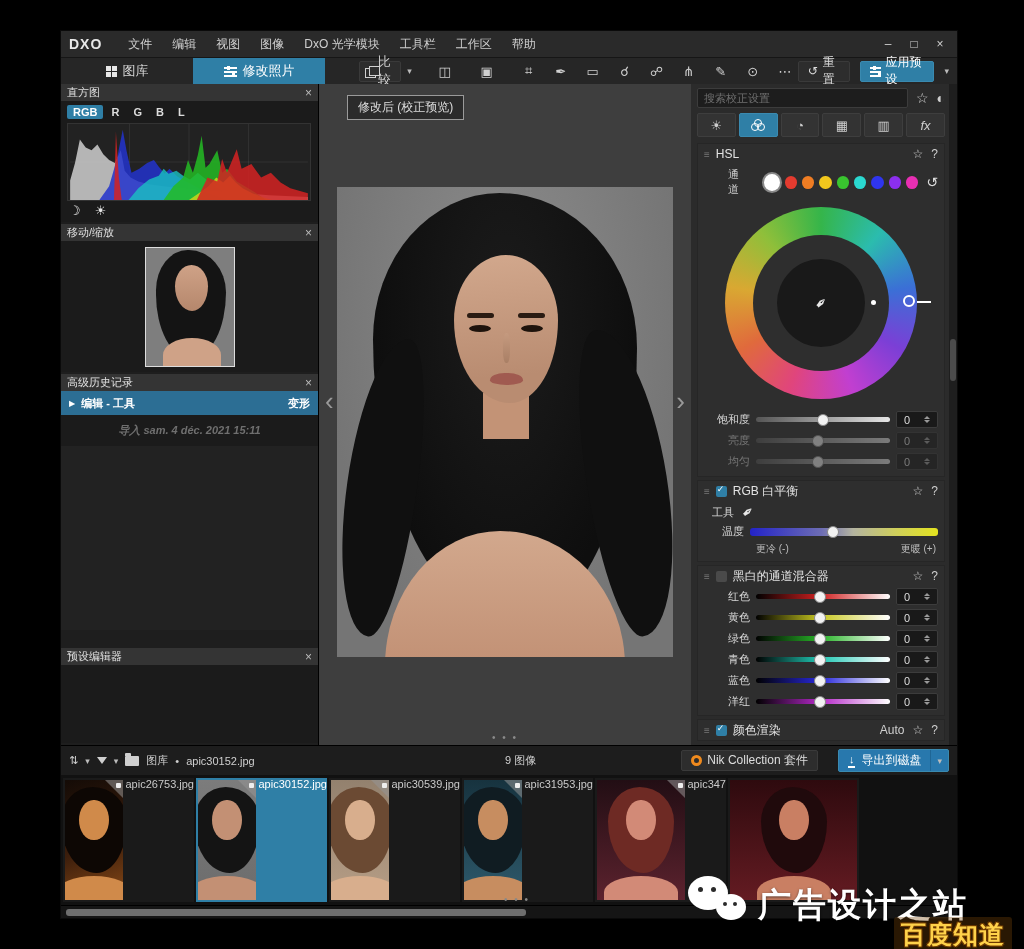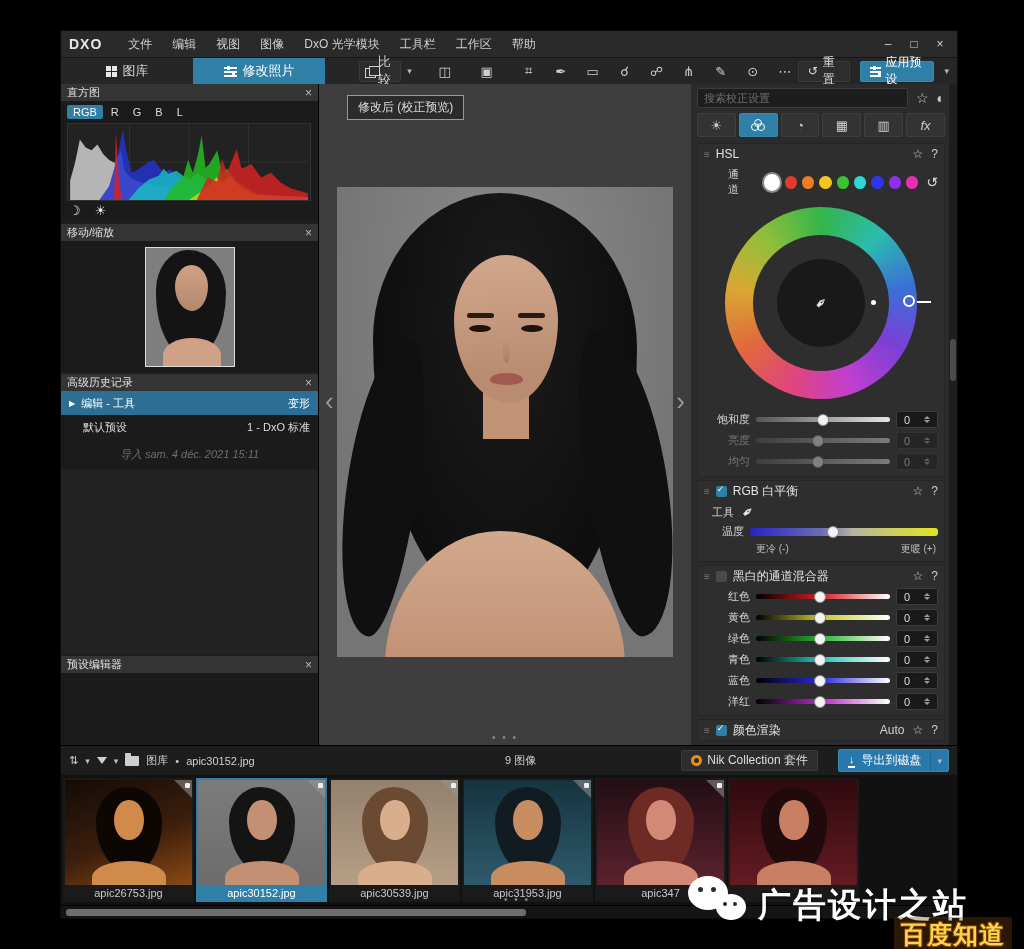--- a/index.html
+++ b/index.html
@@ -32,21 +32,21 @@
   .right-tools { margin-left:auto; display:flex; align-items:center; gap:10px; padding-right:8px; }
   .btn { display:flex; align-items:center; gap:5px; height:21px; padding:0 9px; background:#2d2d2d; border:1px solid #3a3a3a; border-radius:2px; color:#ddd; font-size:12px; }
   .btn.blue { background:#2f7fa6; border-color:#3a8ab0; color:#fff; }
 
   
   .main { flex:1 1 auto; display:flex; min-height:0; }
   .left-col { width:258px; flex:0 0 auto; background:#1e1e1e; border-right:1px solid #000; display:flex; flex-direction:column; }
   .panel { margin-bottom:2px; }
   .ph { height:17px; background:#343434; display:flex; align-items:center; padding:0 6px; font-size:11px; color:#e0e0e0; }
   .ph .ph-x { margin-left:auto; color:#bbb; font-size:12px; }
-  .pbody { background:#1b1b1b; }
+  .pbody { background:#1b1b1b;font-weight:bold; }
 
   
   .hist-tabs { display:flex; gap:2px; padding:4px 6px 2px; }
   .hist-tab { padding:1px 6px; font-size:11px; color:#ddd; }
   .hist-tab.active { background:#2f7fa6; color:#fff; border-radius:2px; }
   .hist-svg { display:block; margin:2px 6px 0; background:#222; border:1px solid #333; }
   .hist-ind { display:flex; gap:14px; padding:2px 8px 4px; font-size:13px; color:#e8e8e8; }
 
   
   .mz-body { height:131px; display:flex; align-items:center; justify-content:center; }
@@ -141,21 +141,21 @@
   .bb-count { position:absolute; left:444px; color:#cfcfcf; }
   .bb-right { margin-left:auto; display:flex; align-items:center; gap:20px; }
   .nik-dot { width:11px; height:11px; border-radius:50%; border:3px solid #f08a1d; display:inline-block; }
   .export-btn { display:flex; align-items:stretch; background:#2878ad; border:1px solid #3a8ab0; border-radius:2px; color:#fff; }
   .export-main { display:flex; align-items:center; gap:6px; padding:2px 9px; font-size:12px; }
   .export-arrow { display:flex; align-items:center; padding:0 6px; border-left:1px solid #1f6695; }
   .dl-icon { border-bottom:2px solid #fff; padding:0 1px 1px; font-size:11px; line-height:1; }
 
   
   .filmstrip { height:130px; flex:0 0 auto; background:#111; display:flex; gap:2px; padding:3px 2px; overflow:hidden; position:relative; }
-  .thumb { width:131px; flex:0 0 auto; display:flex; flex-direction:column; background:#1a1a1a; }
+  .thumb { width:131px; flex:0 0 auto; display:flex; flex-direction:row; background:#1a1a1a; }
   .thumb.sel { background:#2f7fa6; }
   .thumb-img { flex:1; margin:2px; position:relative; overflow:hidden; background:var(--bg); }
   .fig-hair { position:absolute; left:50%; transform:translateX(-50%); top:7px; width:66px; height:86px; border-radius:48% 52% 46% 54%/40% 40% 60% 60%; background:var(--hair); }
   .fig-face { position:absolute; left:50%; transform:translateX(-50%); top:20px; width:30px; height:40px; border-radius:50%/52%; background:var(--skin); }
   .fig-chest { position:absolute; left:50%; transform:translateX(-50%); bottom:-8px; width:74px; height:32px; border-radius:50% 50% 0 0; background:var(--skin); }
   .corner { position:absolute; top:0; right:0; width:0; height:0; border-left:18px solid transparent; border-top:18px solid rgba(150,150,150,.55); }
   .corner::after { content:""; position:absolute; right:2px; top:-15px; width:5px; height:5px; background:#eee; border-radius:1px; }
   .thumb-label { height:15px; text-align:center; font-size:11px; color:#c9c9c9; overflow:hidden; white-space:nowrap; }
   .thumb.sel .thumb-label { color:#fff; }
   .t1 { --bg:linear-gradient(160deg,#140b06,#3c1e0c 55%,#8a4a16); --hair:#0d0704; --skin:#d08a4a; }
@@ -319,25 +319,20 @@
           <div class="ph">
             <span>高级历史记录</span>
             <span class="ph-x">×</span>
           </div>
           <div class="pbody">
             <div class="hist-row sel">
               <span style="font-size:8px;margin-right:6px">▶</span>
               <span>编辑 - 工具</span>
               <span class="hr-val">变形</span>
             </div>
-            <div class="hist-row">
-              <span style="width:14px"></span>
-              <span>默认预设</span>
-              <span class="hr-val">1 - DxO 标准</span>
-            </div>
             <div class="hist-note">导入 sam. 4 déc. 2021 15:11</div>
             <div class="fill" style="height:184px"></div>
           </div>
         </div>
 
         <div class="panel">
           <div class="ph">
             <span>预设编辑器</span>
             <span class="ph-x">×</span>
           </div>

